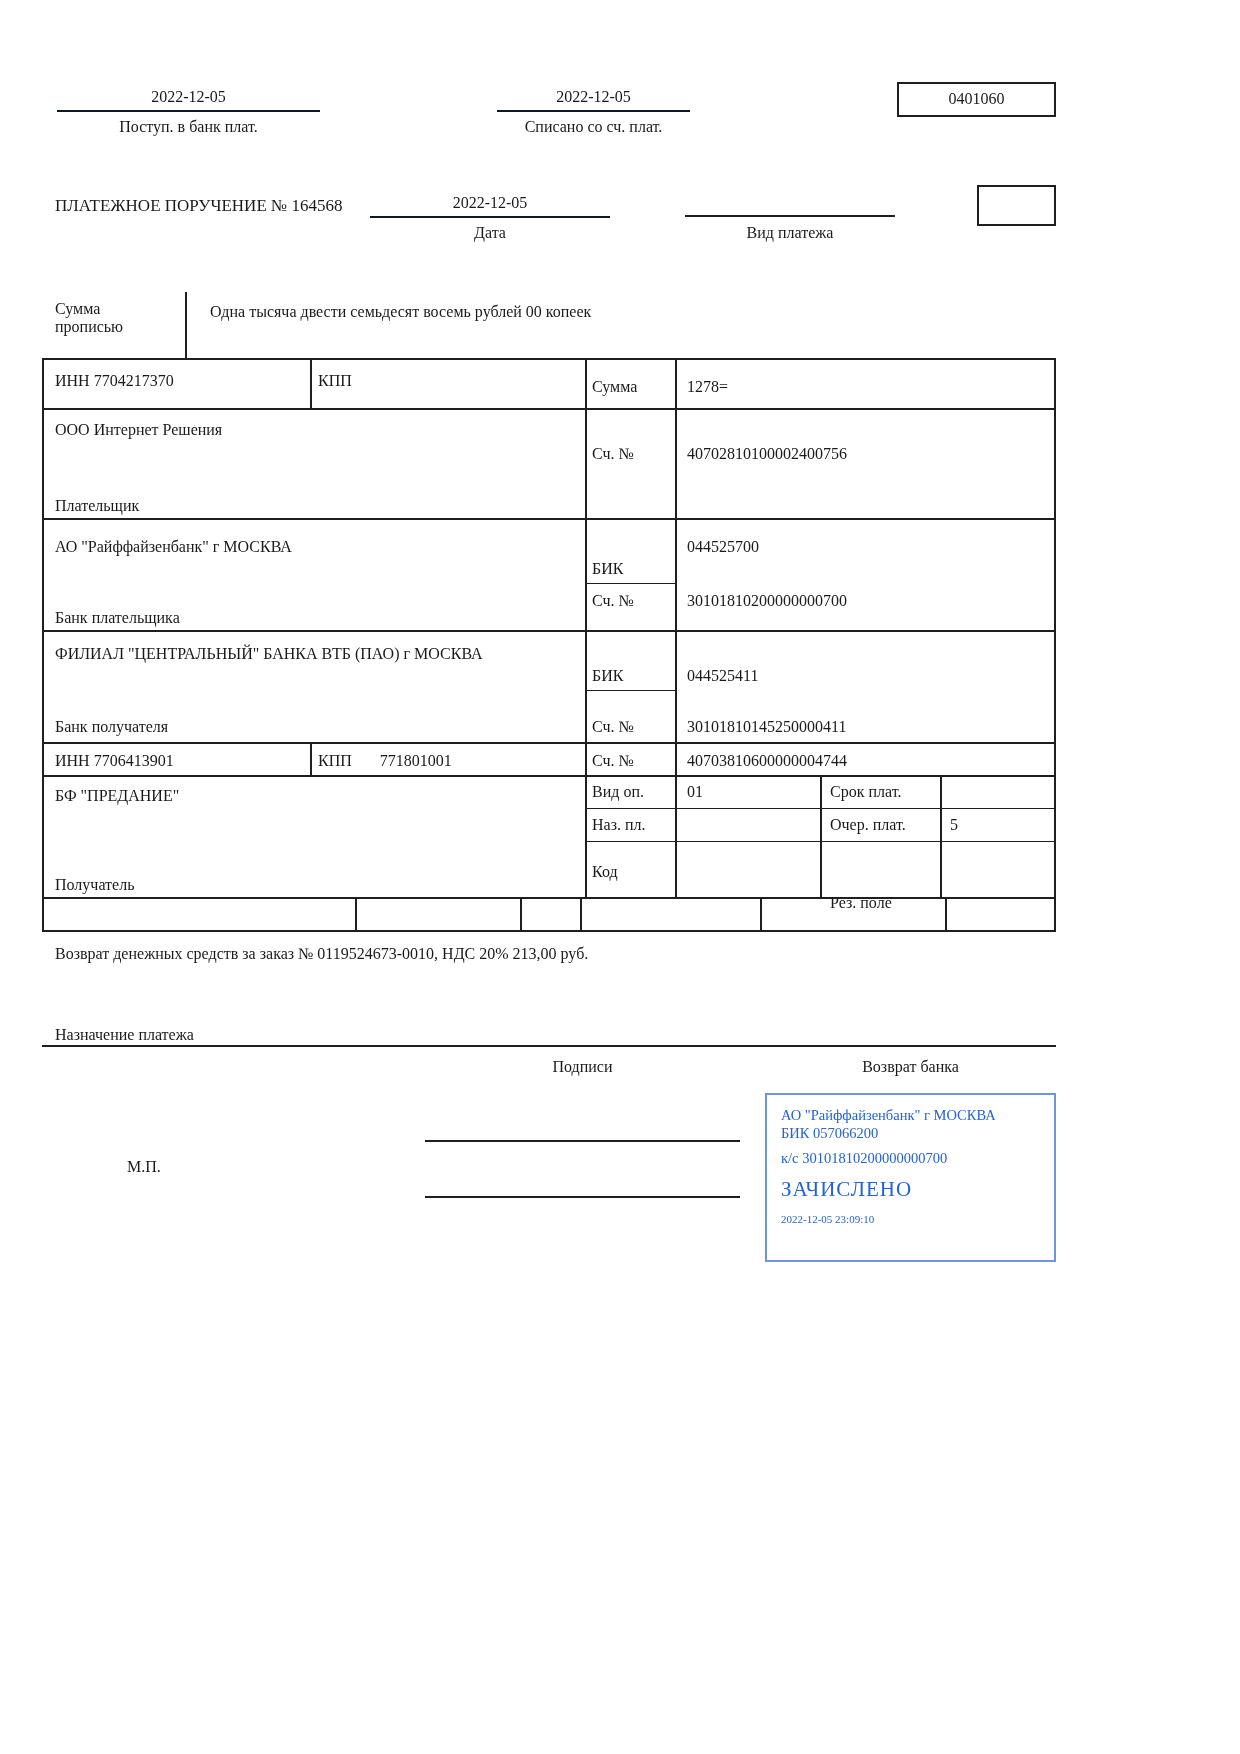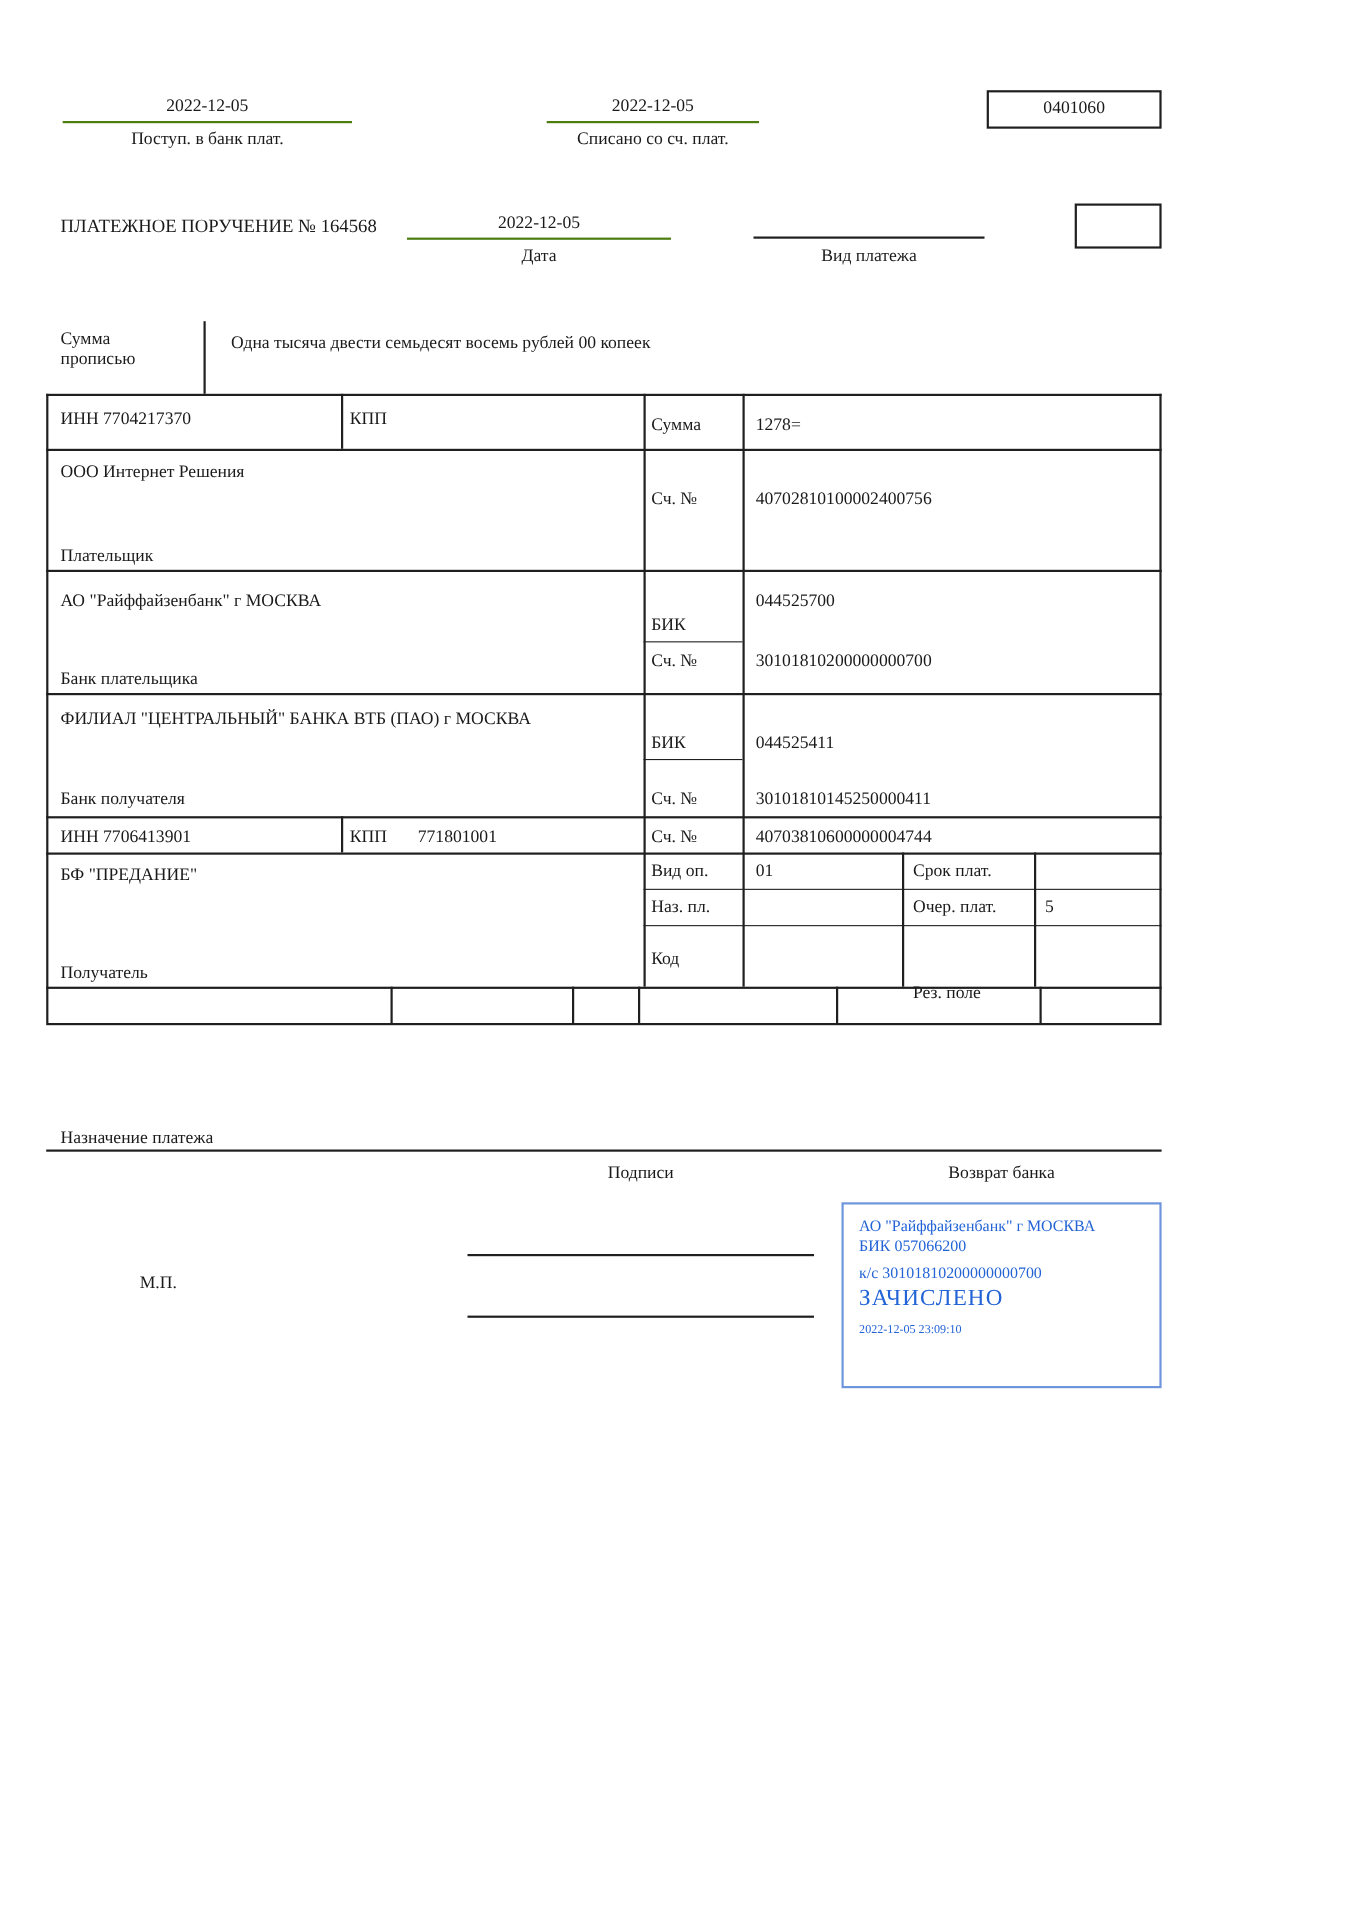--- a/index.html
+++ b/index.html
@@ -5,28 +5,28 @@
   html,body{margin:0;padding:0;background:#ffffff;}
   .page{position:relative;width:1240px;height:1754px;background:#ffffff;overflow:hidden;
         font-family:"Liberation Serif", serif;color:#1a1a1a;}
   .t{position:absolute;font-size:16px;white-space:nowrap;line-height:1.15;}
   .c{text-align:center;}
   .wrap{white-space:normal;}
   .hl{position:absolute;background:#1f1f1f;height:2px;}
   .hl-thin{position:absolute;background:#1f1f1f;height:1px;}
   .vl{position:absolute;background:#1f1f1f;width:2px;}
   .box{position:absolute;border:2px solid #1f1f1f;box-sizing:border-box;}
-  .ul{border-bottom:2px solid #4d7c0f;}
+  .ul{border-bottom:2px solid #0f172a;}
   .title{font-size:17px;}
   .stamp{position:absolute;left:765px;top:1093px;width:291px;height:169px;
          border:2px solid #6e96dc;box-sizing:border-box;padding:11px 14px;
          color:#2263d6;font-family:"Liberation Serif", serif;}
   .stamp .s-sm{font-size:14.5px;line-height:1.25;}
   .stamp .s-kc{font-size:14.5px;margin-top:8px;}
-  .stamp .s-big{font-size:21px;letter-spacing:1px;}
+  .stamp .s-big{font-size:21px;margin-top:10px;letter-spacing:1px;}
   .stamp .s-dt{font-size:11px;margin-top:11px;}
   .gap{display:inline-block;width:28px;}
 </style>
 </head>
 <body>
 
 <div class="page">
 
   <div class="t c ul" style="left:57px;top:88px;width:263px;padding-bottom:4px;">2022-12-05</div>
   <div class="t c" style="left:57px;top:118px;width:263px;">Поступ. в банк плат.</div>
@@ -116,20 +116,21 @@
   <div class="t" style="left:592px;top:783px;">Вид оп.</div>
   <div class="t" style="left:687px;top:783px;">01</div>
   <div class="t" style="left:830px;top:783px;">Срок плат.</div>
   <div class="t" style="left:592px;top:816px;">Наз. пл.</div>
   <div class="t" style="left:830px;top:816px;">Очер. плат.</div>
   <div class="t" style="left:950px;top:816px;">5</div>
   <div class="t" style="left:592px;top:863px;text-align:right;">Код</div>
   <div class="t" style="left:830px;top:852px;margin-top:42px;">Рез. поле</div>
   <div class="t" style="left:55px;top:876px;">Получатель</div>
 
+  <div class="t" style="left:55px;top:945px;">Возврат денежных средств за заказ № 0119524673-0010, НДС 20% 213,00 руб.</div>
   <div class="t" style="left:55px;top:1026px;">Назначение платежа</div>
   <div class="hl" style="left:42px;top:1045px;width:1014px;"></div>
 
   <div class="t c" style="left:425px;top:1058px;width:315px;">Подписи</div>
   <div class="t c" style="left:765px;top:1058px;width:291px;">Возврат банка</div>
 
   <div class="hl-thin" style="left:425px;top:1140px;width:315px;height:2px;"></div>
   <div class="hl-thin" style="left:425px;top:1196px;width:315px;height:2px;"></div>
   <div class="t" style="left:127px;top:1158px;">М.П.</div>
 

